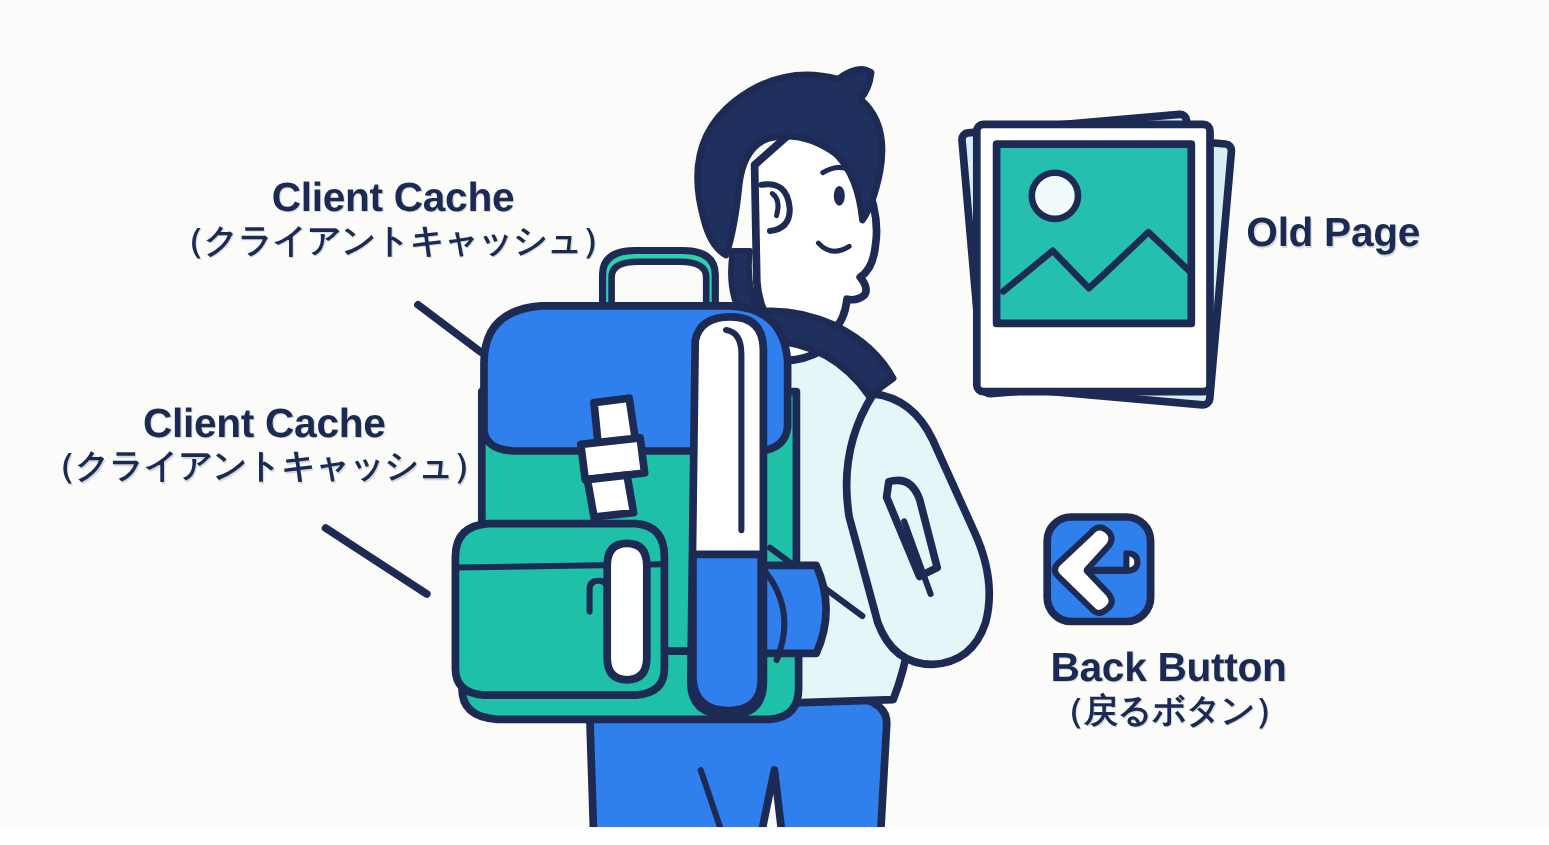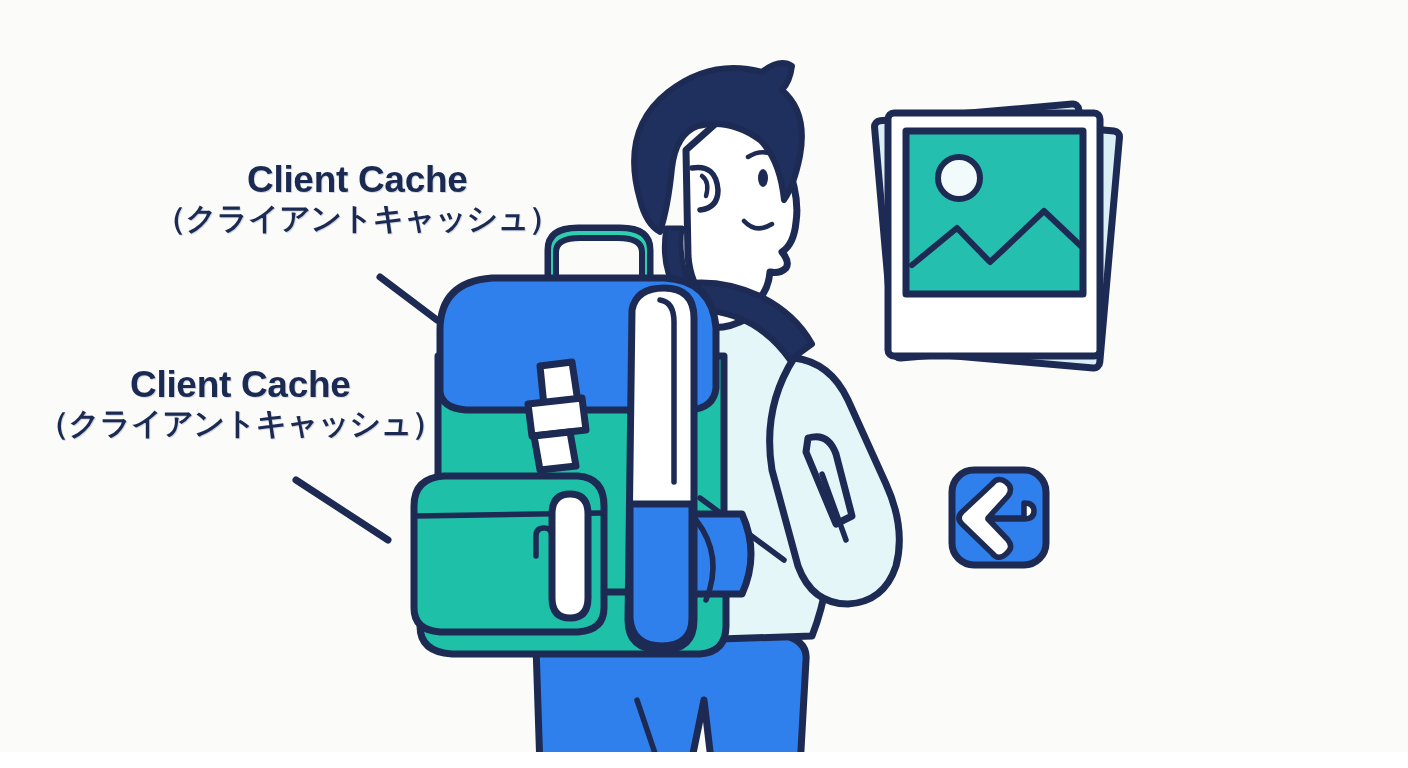--- a/index.html
+++ b/index.html
@@ -190,16 +190,21 @@
     <span class="en">Client Cache</span>
     <span class="jp">（クライアントキャッシュ）</span>
   </div>
 
   <div class="label center" id="label-client-cache-bottom">
     <span class="en">Client Cache</span>
     <span class="jp">（クライアントキャッシュ）</span>
   </div>
 
   <div class="label left" id="label-old-page">
-  </div>
-
+    <span class="en">Old Page</span>
+  </div>
+
+  <div class="label left" id="label-back-button">
+    <span class="en">Back Button</span>
+    <span class="jp">（戻るボタン）</span>
+  </div>
 
 </div>
 
 </body></html>

